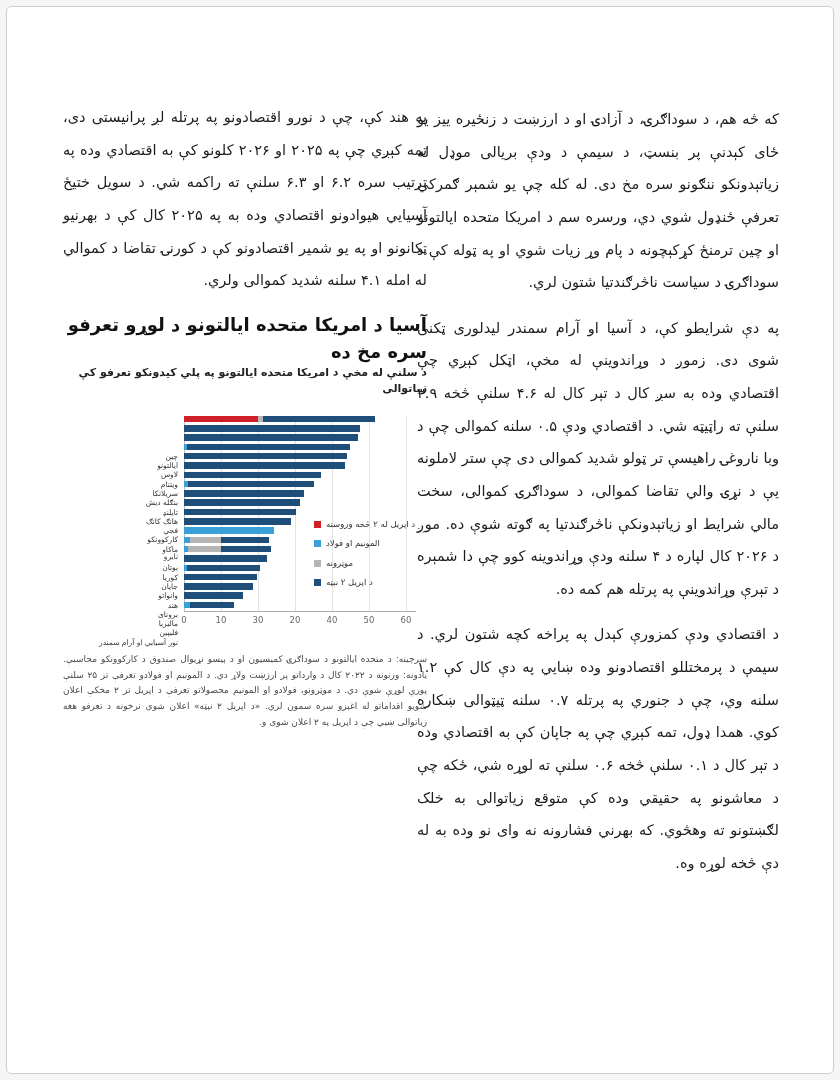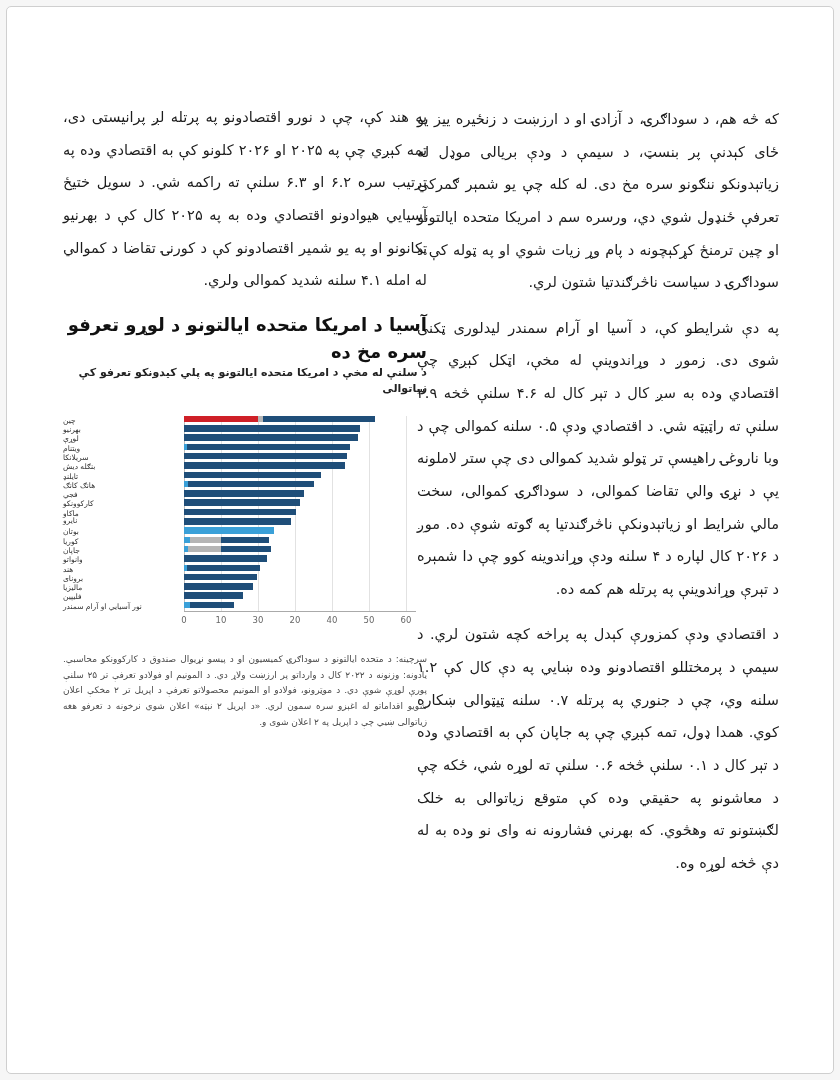--- a/index.html
+++ b/index.html
@@ -29,22 +29,22 @@
     font-weight:bold;font-size:11px;color:#222;line-height:1.5;
     text-align:right;margin-top:0;
   }
   .chart-canvas{
     position:relative;direction:ltr;margin-top:18px;height:216px;
   }
   .grid-line{position:absolute;top:0;width:1px;background:#e2e2e2;}
   .grid-line.zero{background:#bdbdbd;}
   .axis-base{position:absolute;height:1px;background:#aaaaaa;}
   .bar-row-label{
-    position:absolute;left:0;text-align:left;direction:rtl;
-    font-size:7.5px;color:#333;line-height:1;white-space:nowrap;
+    position:absolute;left:0;text-align:right;direction:rtl;
+    font-size:7.5px;color:#333;line-height:1;white-space:nowrap;margin-top:36px;
   }
   .bar-track{position:absolute;display:flex;}
   .bar-seg{height:100%;}
   .tick-label{
     position:absolute;transform:translateX(-50%);
     font-size:8.5px;color:#666;line-height:1;
   }
   .legend{position:absolute;}
   .legend-item{
     display:flex;align-items:center;margin-bottom:11px;direction:ltr;
@@ -94,25 +94,25 @@
           <div class="tick-label" style="left: 306px; top: 200.3px;">50</div>
           <div class="grid-line" style="left: 343px; height: 195.3px;"></div>
           <div class="tick-label" style="left: 343px; top: 200.3px;">60</div>
           <div class="axis-base" style="left: 121px; top: 195.3px; width: 232px;"></div>
           <div class="bar-row-label" style="top: 1px; width: 115px;">چین</div>
           <div class="bar-track" style="left: 121px; top: 0px; height: 6.5px;">
             <div class="bar-seg" style="width: 74px; background: rgb(207, 32, 39);"></div>
             <div class="bar-seg" style="width: 4.81px; background: rgb(181, 181, 181);"></div>
             <div class="bar-seg" style="width: 111.74px; background: rgb(31, 78, 121);"></div>
           </div>
-          <div class="bar-row-label" style="top: 10.3px; width: 115px;">بهرنیو</div>
+          <div class="bar-row-label" style="top: 10.3px; width: 115px;">ایالتونو</div>
           <div class="bar-track" style="left: 121px; top: 9.3px; height: 6.5px;">
             <div class="bar-seg" style="width: 176.12px; background: rgb(31, 78, 121);"></div>
           </div>
-          <div class="bar-row-label" style="top: 19.6px; width: 115px;">لوړې</div>
+          <div class="bar-row-label" style="top: 19.6px; width: 115px;">لاوس</div>
           <div class="bar-track" style="left: 121px; top: 18.6px; height: 6.5px;">
             <div class="bar-seg" style="width: 173.53px; background: rgb(31, 78, 121);"></div>
           </div>
           <div class="bar-row-label" style="top: 28.9px; width: 115px;">ویتنام</div>
           <div class="bar-track" style="left: 121px; top: 27.9px; height: 6.5px;">
             <div class="bar-seg" style="width: 3.33px; background: rgb(58, 160, 216);"></div>
             <div class="bar-seg" style="width: 163.17px; background: rgb(31, 78, 121);"></div>
           </div>
           <div class="bar-row-label" style="top: 38.2px; width: 115px;">سریلانکا</div>
           <div class="bar-track" style="left: 121px; top: 37.2px; height: 6.5px;">
@@ -182,19 +182,37 @@
           </div>
           <div class="bar-row-label" style="top: 177.7px; width: 115px;">فلیپین</div>
           <div class="bar-track" style="left: 121px; top: 176.7px; height: 6.5px;">
             <div class="bar-seg" style="width: 59.2px; background: rgb(31, 78, 121);"></div>
           </div>
           <div class="bar-row-label" style="top: 187px; width: 115px;">نور آسیایي او آرام سمندر</div>
           <div class="bar-track" style="left: 121px; top: 186px; height: 6.5px;">
             <div class="bar-seg" style="width: 5.92px; background: rgb(58, 160, 216);"></div>
             <div class="bar-seg" style="width: 43.66px; background: rgb(31, 78, 121);"></div>
           </div>
+          <div class="legend" style="left: 251px; top: 104px;">
+            <div class="legend-item">
+              <div class="legend-swatch" style="background: rgb(207, 32, 39);"></div>
+              <div class="legend-label">د اپریل له ۲ څخه وروسته</div>
+            </div>
+            <div class="legend-item">
+              <div class="legend-swatch" style="background: rgb(58, 160, 216);"></div>
+              <div class="legend-label">المونیم او فولاد</div>
+            </div>
+            <div class="legend-item">
+              <div class="legend-swatch" style="background: rgb(181, 181, 181);"></div>
+              <div class="legend-label">موټرونه</div>
+            </div>
+            <div class="legend-item">
+              <div class="legend-swatch" style="background: rgb(31, 78, 121);"></div>
+              <div class="legend-label">د اپریل ۲ نېټه</div>
+            </div>
+          </div>
         </div>
 
       <div class="chart-note">سرچینه: د متحده ایالتونو د سوداګرۍ کمیسیون او د پیسو نړیوال صندوق د کارکوونکو محاسبې. یادونه: وزنونه د ۲۰۲۲ کال د وارداتو پر ارزښت ولاړ دي. د المونیم او فولادو تعرفې تر ۲۵ سلنې پورې لوړې شوې دي. د موټرونو، فولادو او المونیم محصولاتو تعرفې د اپریل تر ۲ مخکې اعلان شویو اقداماتو له اغېزو سره سمون لري. «د اپریل ۲ نېټه» اعلان شوي نرخونه د تعرفو هغه زیاتوالی ښيي چې د اپریل په ۲ اعلان شوی و.</div>
     </div>
   </div>
 
 </div>
 
 </body></html>

